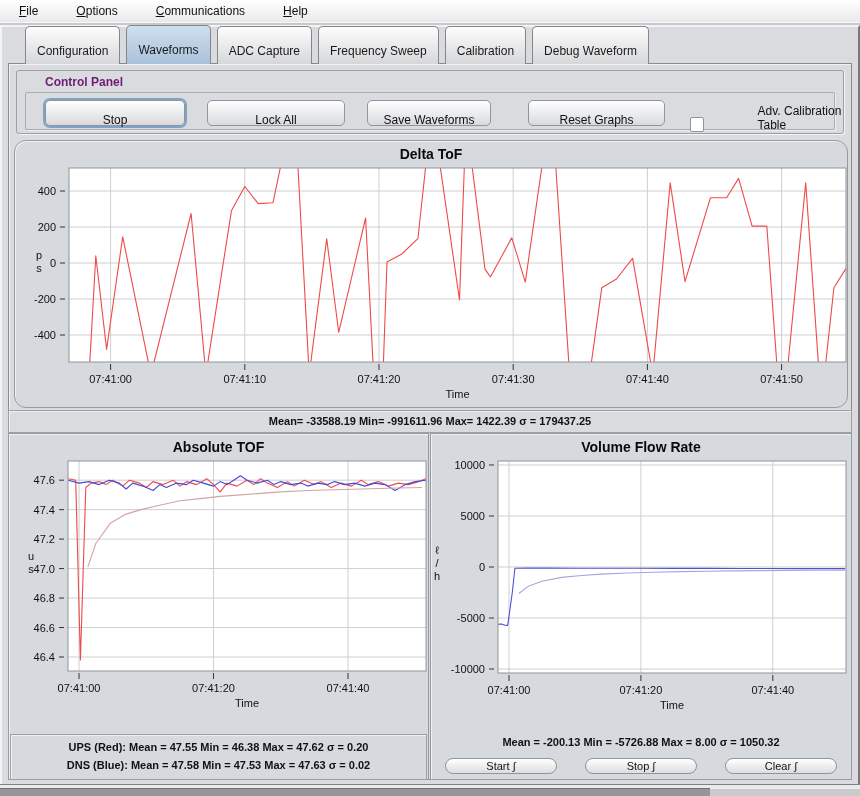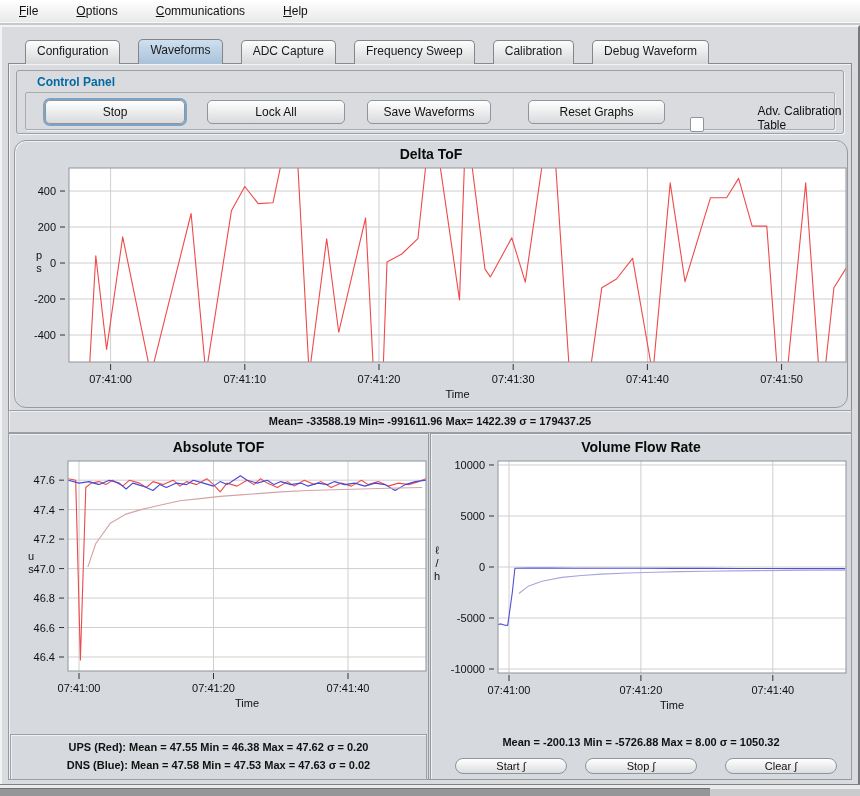--- a/index.html
+++ b/index.html
@@ -13,35 +13,35 @@
     background:linear-gradient(#ffffff,#e9e9e9);
     border-bottom:1px solid #9b9b9b;display:flex;align-items:center;}
   .menu-item{display:inline-block;padding:2px 19px;font-size:12px;color:#111;cursor:default;}
   .menu-item::first-letter{text-decoration:underline;}
   .groove{position:absolute;left:0;width:860px;height:2px;background:#c6c8cc;border-top:1px solid #f8f8f8;}
   
   .app{position:absolute;top:25px;left:0;width:856px;height:757px;
     background:#d9dbdf;border:2px solid;border-color:#f2f3f5 #77797c #77797c #f2f3f5;}
   
   .tabbar{position:absolute;top:40px;left:25px;height:24px;display:flex;align-items:flex-end;z-index:5;}
-  .tab{height:16px;padding:3px 11px 4px 11px;margin-right:18px;font-size:12px;color:#1a1a1a;
+  .tab{height:16px;padding:17px 11px 4px 11px;margin-right:6px;font-size:12px;color:#1a1a1a;
     border:1px solid #848689;border-bottom:none;border-radius:5px 5px 0 0;
     background:linear-gradient(#fdfdfd,#d6d7d9);cursor:pointer;}
   .tab.active{background:linear-gradient(#cfdfef,#a9c2da);padding-bottom:5px;}
   .tabpanel{position:absolute;left:8px;top:63px;width:842px;height:715px;
     background:#d9dbdf;border:1px solid #888b8e;box-shadow:inset 1px 1px 0 #f0f2f4;}
   
   .groupbox{position:absolute;left:16px;top:70px;width:826px;height:62px;
     border:1px solid #9aa0a6;border-radius:3px;box-shadow:1px 1px 0 #f2f4f6;}
-  .groupbox-title{position:absolute;left:20px;top:4px;font-size:12px;font-weight:bold;color:#0369a1;}
+  .groupbox-title{position:absolute;left:28px;top:4px;font-size:12px;font-weight:bold;color:#701a75;}
   .buttons-box{position:absolute;left:8px;top:21px;right:8px;height:36px;
     border:1px solid #a7acb2;border-radius:2px;box-shadow:1px 1px 0 #eef0f3;}
   .btn{position:absolute;height:24px;border:1px solid #8e959c;border-radius:5px;
     background:linear-gradient(#ffffff,#d9dadc);font-size:12px;color:#111;
-    font-family:"Liberation Sans",sans-serif;cursor:pointer;padding:4px;}
+    font-family:"Liberation Sans",sans-serif;cursor:pointer;padding:12px;}
   .btn.focused{box-shadow:0 0 0 2px #7fa3c6;}
   .checkbox-wrap{position:absolute;left:690px;top:104px;display:flex;align-items:flex-end;cursor:pointer;gap:48px;}
   .checkbox{width:13px;height:13px;background:#fff;border:1px solid #8e959c;border-radius:2px;display:inline-block;}
   .checkbox-label{font-size:12px;margin-left:6px;color:#111;}
   
   .panel{position:absolute;background:#d6d9de;border:1px solid #979ba0;box-shadow:inset 1px 1px 0 #eef0f3;}
   .chart-title{position:absolute;top:5px;left:0;width:100%;text-align:center;
     font-size:14px;font-weight:bold;color:#0a0a0a;}
   svg text{font-family:"Liberation Sans",sans-serif;}
   .statsbar{position:absolute;left:8px;top:410px;width:842px;height:21px;
@@ -235,20 +235,20 @@
       <line x1="209.90619670267196" y1="241" x2="209.90619670267196" y2="247" stroke="#333" stroke-width="1"></line>
       <text x="209.90619670267196" y="260" text-anchor="middle" font-size="11" fill="#111">07:41:20</text>
       <line x1="341.7993177942013" y1="241" x2="341.7993177942013" y2="247" stroke="#333" stroke-width="1"></line>
       <text x="341.7993177942013" y="260" text-anchor="middle" font-size="11" fill="#111">07:41:40</text>
       <text x="241" y="275" text-anchor="middle" font-size="11" fill="#111">Time</text>
       <text x="6" y="120" text-anchor="middle" font-size="11" fill="#111">ℓ</text>
       <text x="6" y="133" text-anchor="middle" font-size="11" fill="#111">/</text>
       <text x="6" y="146" text-anchor="middle" font-size="11" fill="#111">h</text>
     </svg>
   <div class="vol-stats">Mean = -200.13 Min = -5726.88 Max = 8.00 σ = 1050.32</div>
-  <button class="pill-btn" style="left:24px;">Start  ∫</button>
+  <button class="pill-btn" style="left:14px;">Start  ∫</button>
   <button class="pill-btn" style="left:154px;">Stop  ∫</button>
   <button class="pill-btn" style="left:294px;">Clear  ∫</button>
 </div>
 
 <div class="bottom-edge"></div>
 <div class="bottom-strip-left"></div>
 <div class="bottom-strip-right"></div>
 
 </body></html>

